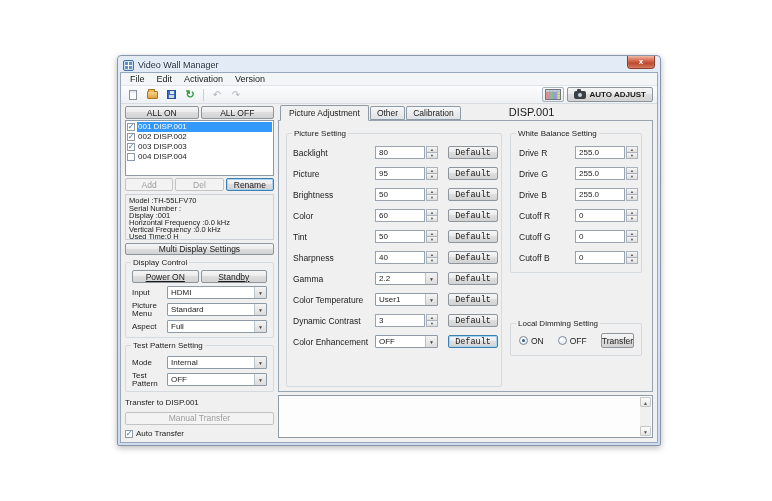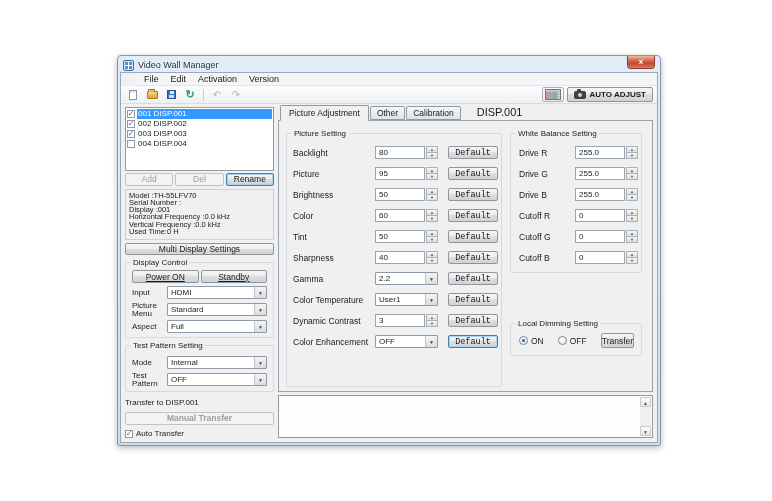--- a/index.html
+++ b/index.html
@@ -15,21 +15,21 @@
   .title-text { font-size:9px; margin-left:4px; color:#1c2a3a; text-shadow:0 0 2px #fff; }
   .close-btn { position:absolute; right:5px; top:0; width:28px; height:13px;
     background:linear-gradient(#efb5a2,#d4674c 40%,#bf4a30 60%,#d3765b);
     border:1px solid #8c3b2c; border-top:none; border-radius:0 0 4px 4px;
     color:#fff; font-size:8px; font-weight:bold; text-align:center; line-height:11px;
     box-shadow:inset 0 0 1px #ffd9cc; cursor:default; }
   .frame { position:absolute; left:2px; right:2px; top:16px; bottom:2px;
     background:#f0f0f0; border:1px solid #98a9bd; display:flex; flex-direction:column; overflow:hidden; }
 
   .menubar { height:13px; background:#f4f5f7; border-bottom:1px solid #e2e5e9;
-    display:flex; align-items:center; font-size:9px; padding-left:3px; flex:0 0 auto;margin-left:14px; }
+    display:flex; align-items:center; font-size:9px; padding-left:3px; flex:0 0 auto; }
   .menu-item { padding:0 6px; line-height:12px; }
 
   .toolbar { height:18px; flex:0 0 auto; display:flex; align-items:center; gap:3px; padding:0 4px;
     background:linear-gradient(#fbfcfd,#eef1f4); border-bottom:1px solid #d7dce2; }
   .tb-btn { width:16px; height:15px; display:flex; align-items:center; justify-content:center; border-radius:2px; }
   .tb-sep { width:1px; height:12px; background:#c9ced5; margin:0 2px; }
   .ic-page { width:8px; height:10px; background:#fff; border:1px solid #8a929c;
     box-shadow:inset 0 2px 0 #e8ecf0; }
   .ic-folder { width:11px; height:8px; background:linear-gradient(#f6d488,#dfa33c); border:1px solid #a8761c;
     border-radius:1px; position:relative; }
@@ -83,25 +83,25 @@
   .crow { display:flex; align-items:center; margin-top:3px; }
   .clabel { width:35px; font-size:8px; line-height:7.5px; flex:0 0 auto; }
   .combo { flex:1; height:13px; background:#fff; border:1px solid #8e9aa5; border-radius:1px;
     display:flex; align-items:center; overflow:hidden; }
   .cval { flex:1; font-size:8px; padding-left:3px; line-height:11px; }
   .carrow { width:12px; height:100%; display:flex; align-items:center; justify-content:center;
     font-size:5px; color:#444; background:linear-gradient(#f4f4f4,#dcdcdc); border-left:1px solid #bcc4cc; }
 
   .transfer-sec { margin-top:6px; }
   .tlabel { font-size:8px; }
-  .manual-btn { width:100%; height:13px; margin-top:2px;font-weight:bold; }
+  .manual-btn { width:100%; height:13px; margin-top:2px; }
   .checkrow { margin-top:4px; display:flex; align-items:center; gap:3px; font-size:8px; }
 
   
-  .tabrow { height:14px; flex:0 0 auto; display:flex; align-items:flex-end; padding-left:2px; position:relative; z-index:2; }
+  .tabrow { height:14px; flex:0 0 auto; display:flex; align-items:flex-end; padding-left:2px; position:relative; z-index:2;gap:32px; }
   .tabs { display:flex; align-items:flex-end; gap:1px; }
   .tab { font-size:8.5px; padding:1px 6px 1px 6px; background:linear-gradient(#f6f7f8,#dfe2e6);
     border:1px solid #8e9aa5; border-radius:2px 2px 0 0; position:relative; top:0; }
   .tab.active { background:#f0f0f0; padding:2px 8px 2px 8px; z-index:3; border-bottom-color:#f0f0f0; margin-bottom:-1px; }
   .disp-id { font-size:11px; margin-left:16px; padding-bottom:2px; }
   .tabpage { flex:0 0 auto; height:272px; border:1px solid #98a4b0; background:#f0f0f0;
     display:flex; gap:8px; padding:8px 6px 4px 7px; position:relative; z-index:1; }
 
   .ps-group { width:216px; flex:0 0 auto; margin-top:4px; padding:8px 2px 4px 6px; }
   .ps-row { display:flex; align-items:center; height:21px; }
@@ -192,20 +192,24 @@
         <button class="btn auto-adjust">
           <span class="ic-camera"></span>
           <span>AUTO ADJUST</span>
         </button>
       </span>
     </div>
 
     <div class="content">
 
       <div class="left-panel">
+        <div class="btnpair">
+          <button class="btn">ALL ON</button>
+          <button class="btn">ALL OFF</button>
+        </div>
 
         <div class="listbox">
 
             <div class="list-item checked selected">
               <span class="cb">
                 <i class="tick">✓</i>
               </span>
               <span class="li-label">001 DISP.001</span>
             </div>
 

